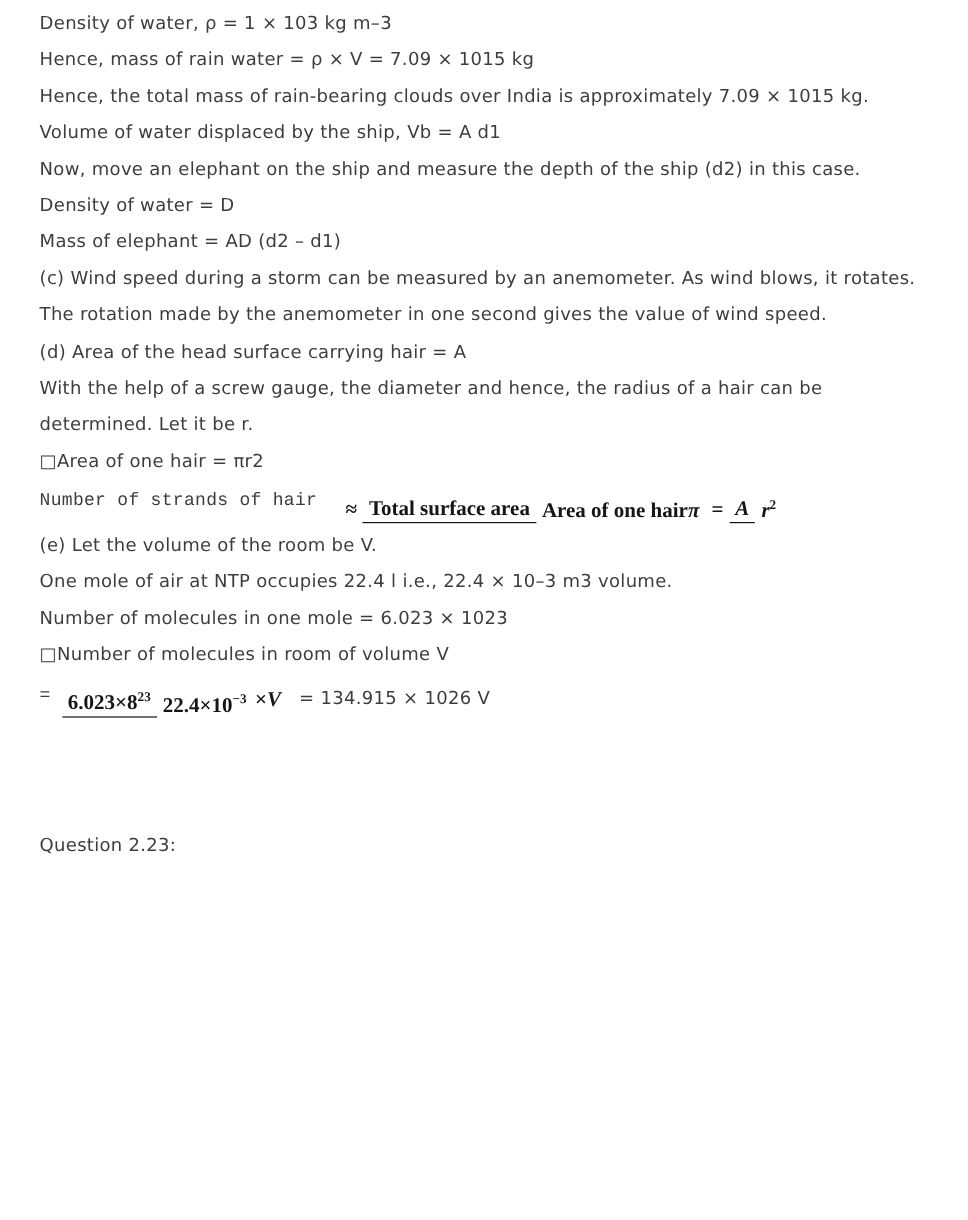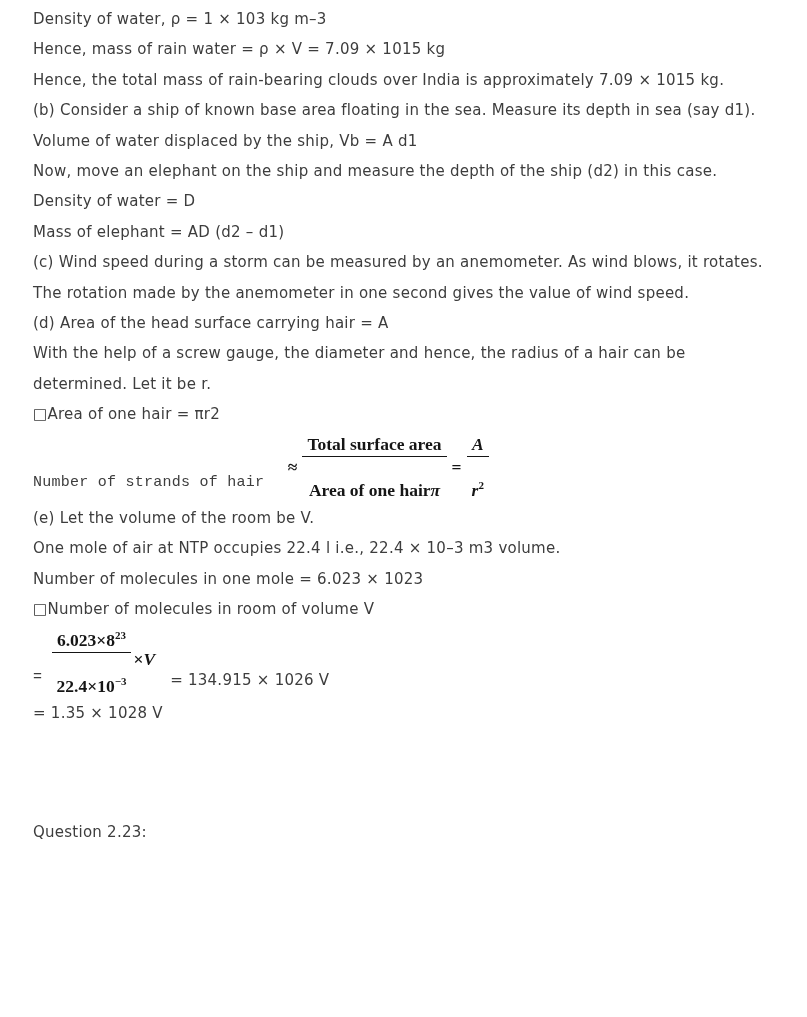--- a/index.html
+++ b/index.html
@@ -46,34 +46,33 @@
     letter-spacing: 0;
     color: #151515;
     font-weight: 600;
   }
   .formula .op {
     padding: 0 5px;
     font-weight: 600;
   }
   .frac {
     display: inline-flex;
-    flex-direction: column;
+    flex-direction: row;
     align-items: center;
     text-align: center;
     vertical-align: middle;
   }
   .frac .num {
     display: block;
     padding: 0 5px 2px 5px;
     border-bottom: 1.6px solid #151515;
   }
   .frac .den {
     display: block;
     padding: 2px 5px 0 5px;
-    margin-top: 21px;
   }
   .formula i {
     font-style: italic;
     font-family: "Liberation Serif", serif;
   }
   .formula sup {
     font-size: 11px;
     line-height: 0;
     letter-spacing: 0;
   }
@@ -95,21 +94,20 @@
   }
 </style>
 </head>
 <body>
 
 <div class="page">
 
   <p class="line">Density of water, ρ = 1 × 103 kg m–3</p>
   <p class="line">Hence, mass of rain water = ρ × V = 7.09 × 1015 kg</p>
   <p class="line">Hence, the total mass of rain-bearing clouds over India is approximately 7.09 × 1015 kg.</p>
-  <p class="line">(b) Consider a ship of known base area floating in the sea. Measure its depth in sea (say d1).</p>
   <p class="line">Volume of water displaced by the ship, Vb = A d1</p>
   <p class="line">Now, move an elephant on the ship and measure the depth of the ship (d2) in this case.</p>
   <p class="line">Density of water = D</p>
   <p class="line">Mass of elephant = AD (d2 – d1)</p>
   <p class="line">(c) Wind speed during a storm can be measured by an anemometer. As wind blows, it rotates. The rotation made by the anemometer in one second gives the value of wind speed.</p>
   <p class="line">(d) Area of the head surface carrying hair = A</p>
   <p class="line">With the help of a screw gauge, the diameter and hence, the radius of a hair can be determined. Let it be r.</p>
   <p class="line">□Area of one hair = πr2</p>
 
   <div class="formula-row row1">
@@ -141,19 +139,18 @@
       <span class="frac">
         <span class="num"><span>6.023×8</span><sup>23</sup></span>
         <span class="den"><span>22.4×10</span><sup>−3</sup></span>
       </span>
       <span class="times-var"><span>×</span><i>V</i></span>
     </span>
     <span class="trail-sans">&nbsp;&nbsp;&nbsp;</span>
     <span class="trail-sans">= 134.915 × 1026 V</span>
   </div>
 
-  <p class="line">= 1.35 × 1028 V</p>
 
   <div class="spacer-bottom"></div>
 
   <p class="line">Question 2.23:</p>
 
 </div>
 
 </body></html>

